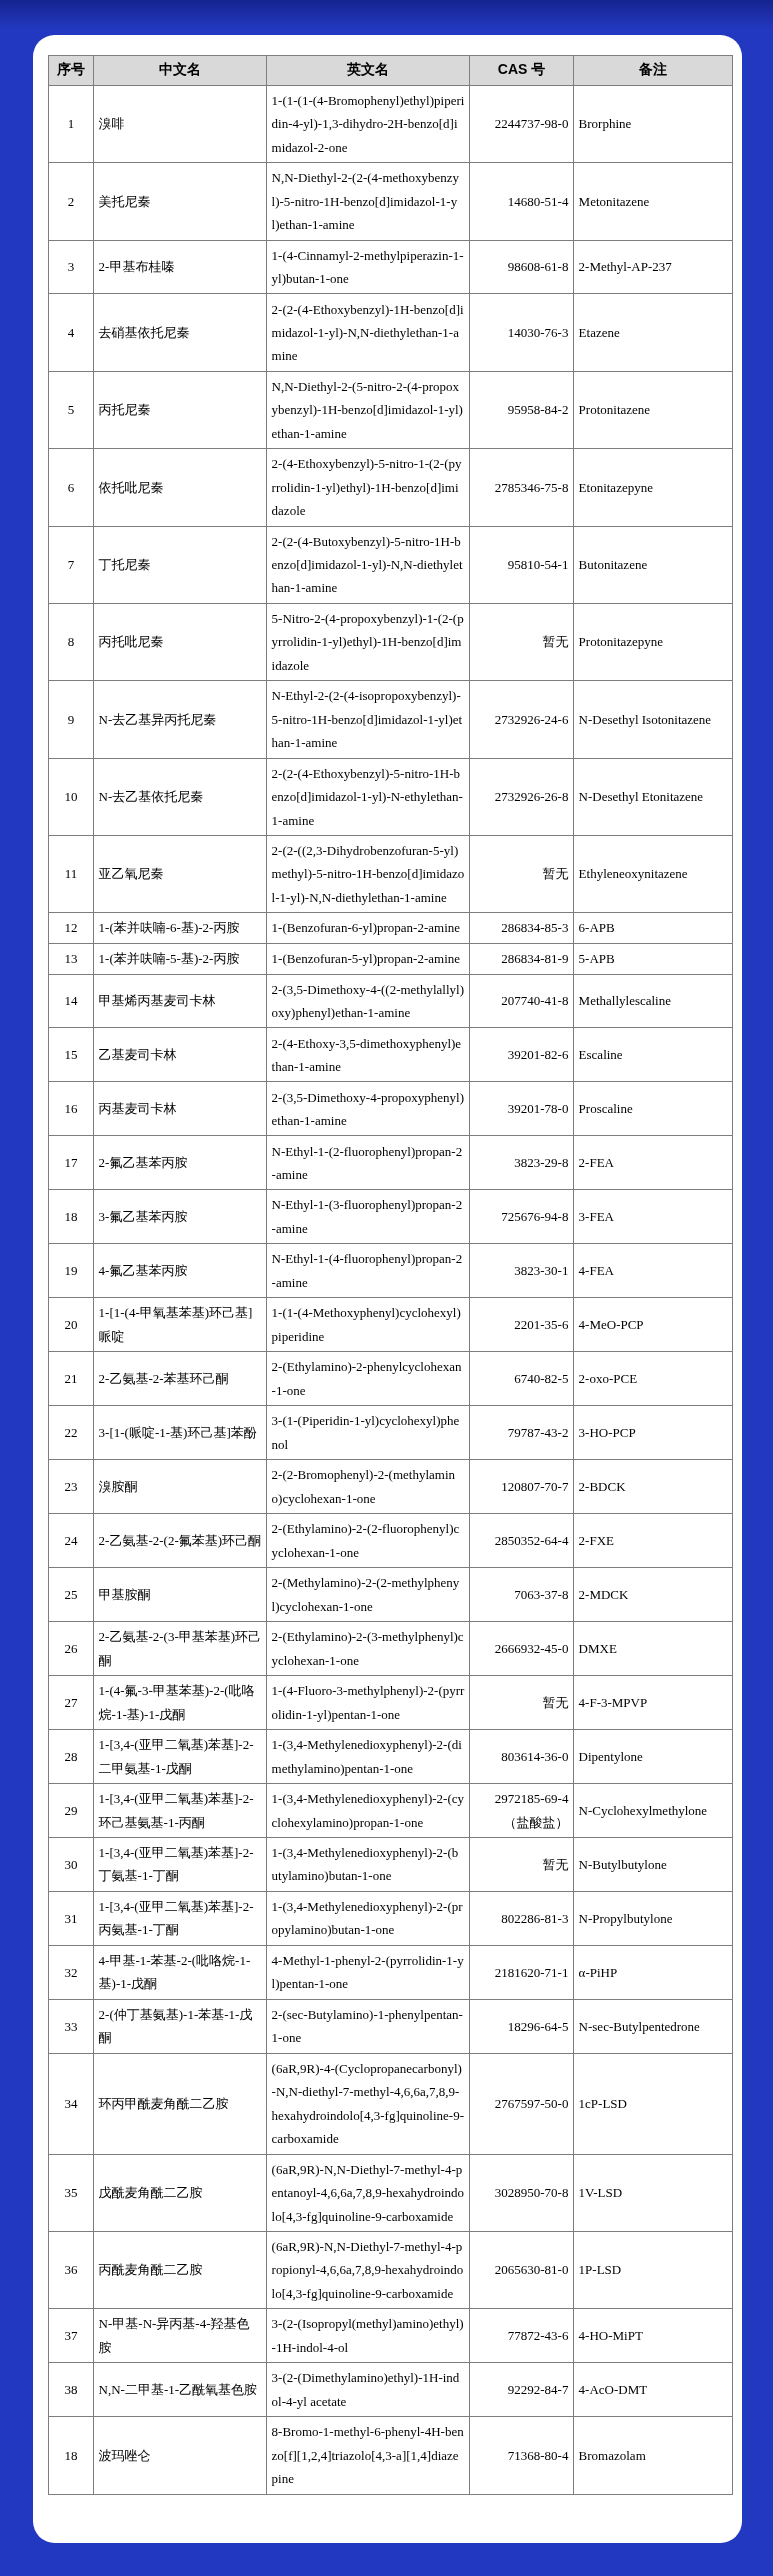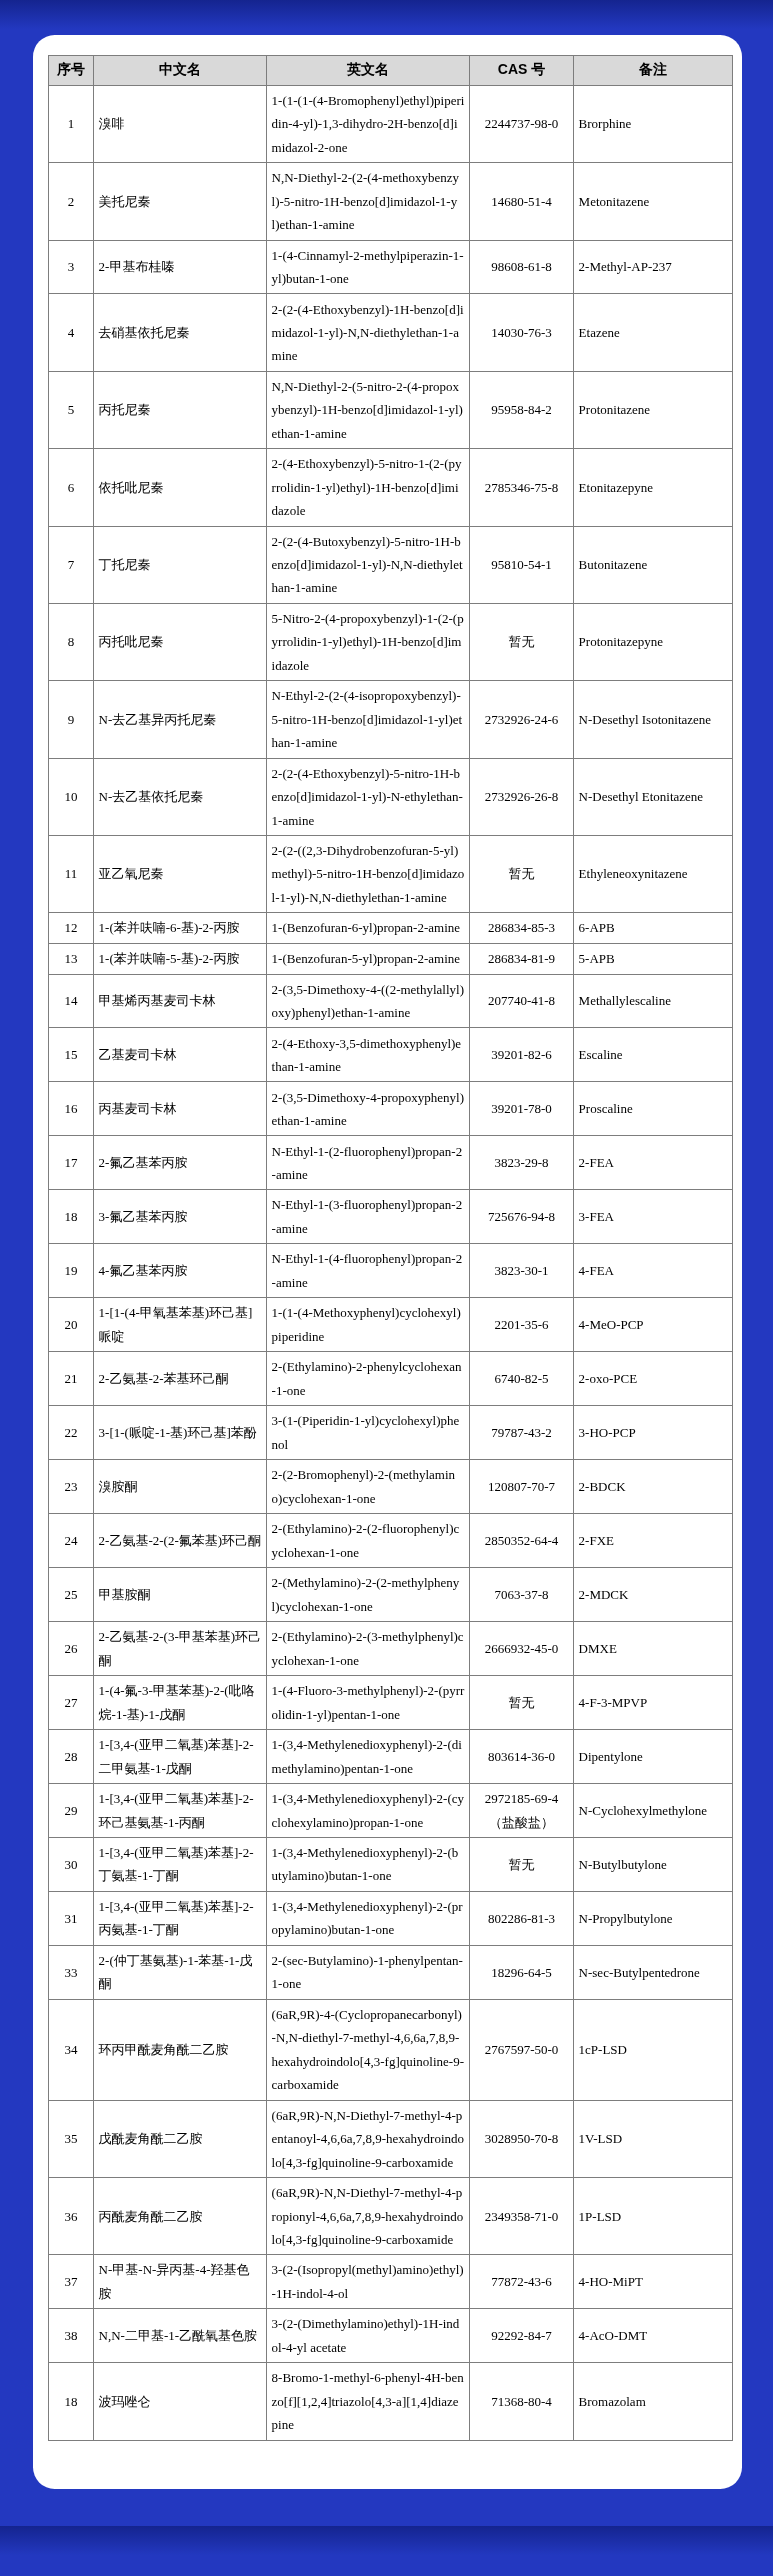--- a/index.html
+++ b/index.html
@@ -45,21 +45,21 @@
     padding: 5.4px 1.5px;
     text-align: center;
   }
   table.catalog td {
     padding: 3.1px 4.6px;
     line-height: 1.8;
   }
   .col-no     { width: 45px;  text-align: center; }
   .col-cn     { width: 173px; text-align: left; margin-top: 8px; }
   .col-en     { width: 203px; text-align: left; word-break: break-all; }
-  .col-cas    { width: 104px; text-align: center; white-space: pre-line; word-break: break-all; }
+  .col-cas    { width: 104px; text-align: right; white-space: pre-line; word-break: break-all; }
   .col-remark { width: 159px; text-align: left; }
 </style>
 </head>
 <body>
 
 <div class="card">
 
   <table class="catalog">
     <colgroup>
       <col class="col-no">
@@ -290,20 +290,27 @@
           <td class="col-remark">N-Butylbutylone</td>
         </tr>
         <tr>
           <td class="col-no">31</td>
           <td class="col-cn">1-[3,4-(亚甲二氧基)苯基]-2-丙氨基-1-丁酮</td>
           <td class="col-en">1-(3,4-Methylenedioxyphenyl)-2-(propylamino)butan-1-one</td>
           <td class="col-cas">802286-81-3</td>
           <td class="col-remark">N-Propylbutylone</td>
         </tr>
         <tr>
+          <td class="col-no">32</td>
+          <td class="col-cn">4-甲基-1-苯基-2-(吡咯烷-1-基)-1-戊酮</td>
+          <td class="col-en">4-Methyl-1-phenyl-2-(pyrrolidin-1-yl)pentan-1-one</td>
+          <td class="col-cas">2181620-71-1</td>
+          <td class="col-remark">α-PiHP</td>
+        </tr>
+        <tr>
           <td class="col-no">33</td>
           <td class="col-cn">2-(仲丁基氨基)-1-苯基-1-戊酮</td>
           <td class="col-en">2-(sec-Butylamino)-1-phenylpentan-1-one</td>
           <td class="col-cas">18296-64-5</td>
           <td class="col-remark">N-sec-Butylpentedrone</td>
         </tr>
         <tr>
           <td class="col-no">34</td>
           <td class="col-cn">环丙甲酰麦角酰二乙胺</td>
           <td class="col-en">(6aR,9R)-4-(Cyclopropanecarbonyl)-N,N-diethyl-7-methyl-4,6,6a,7,8,9-hexahydroindolo[4,3-fg]quinoline-9-carboxamide</td>
@@ -314,21 +321,21 @@
           <td class="col-no">35</td>
           <td class="col-cn">戊酰麦角酰二乙胺</td>
           <td class="col-en">(6aR,9R)-N,N-Diethyl-7-methyl-4-pentanoyl-4,6,6a,7,8,9-hexahydroindolo[4,3-fg]quinoline-9-carboxamide</td>
           <td class="col-cas">3028950-70-8</td>
           <td class="col-remark">1V-LSD</td>
         </tr>
         <tr>
           <td class="col-no">36</td>
           <td class="col-cn">丙酰麦角酰二乙胺</td>
           <td class="col-en">(6aR,9R)-N,N-Diethyl-7-methyl-4-propionyl-4,6,6a,7,8,9-hexahydroindolo[4,3-fg]quinoline-9-carboxamide</td>
-          <td class="col-cas">2349358-71-0</td>
+          <td class="col-cas">2065630-81-0</td>
           <td class="col-remark">1P-LSD</td>
         </tr>
         <tr>
           <td class="col-no">37</td>
           <td class="col-cn">N-甲基-N-异丙基-4-羟基色胺</td>
           <td class="col-en">3-(2-(Isopropyl(methyl)amino)ethyl)-1H-indol-4-ol</td>
           <td class="col-cas">77872-43-6</td>
           <td class="col-remark">4-HO-MiPT</td>
         </tr>
         <tr>

